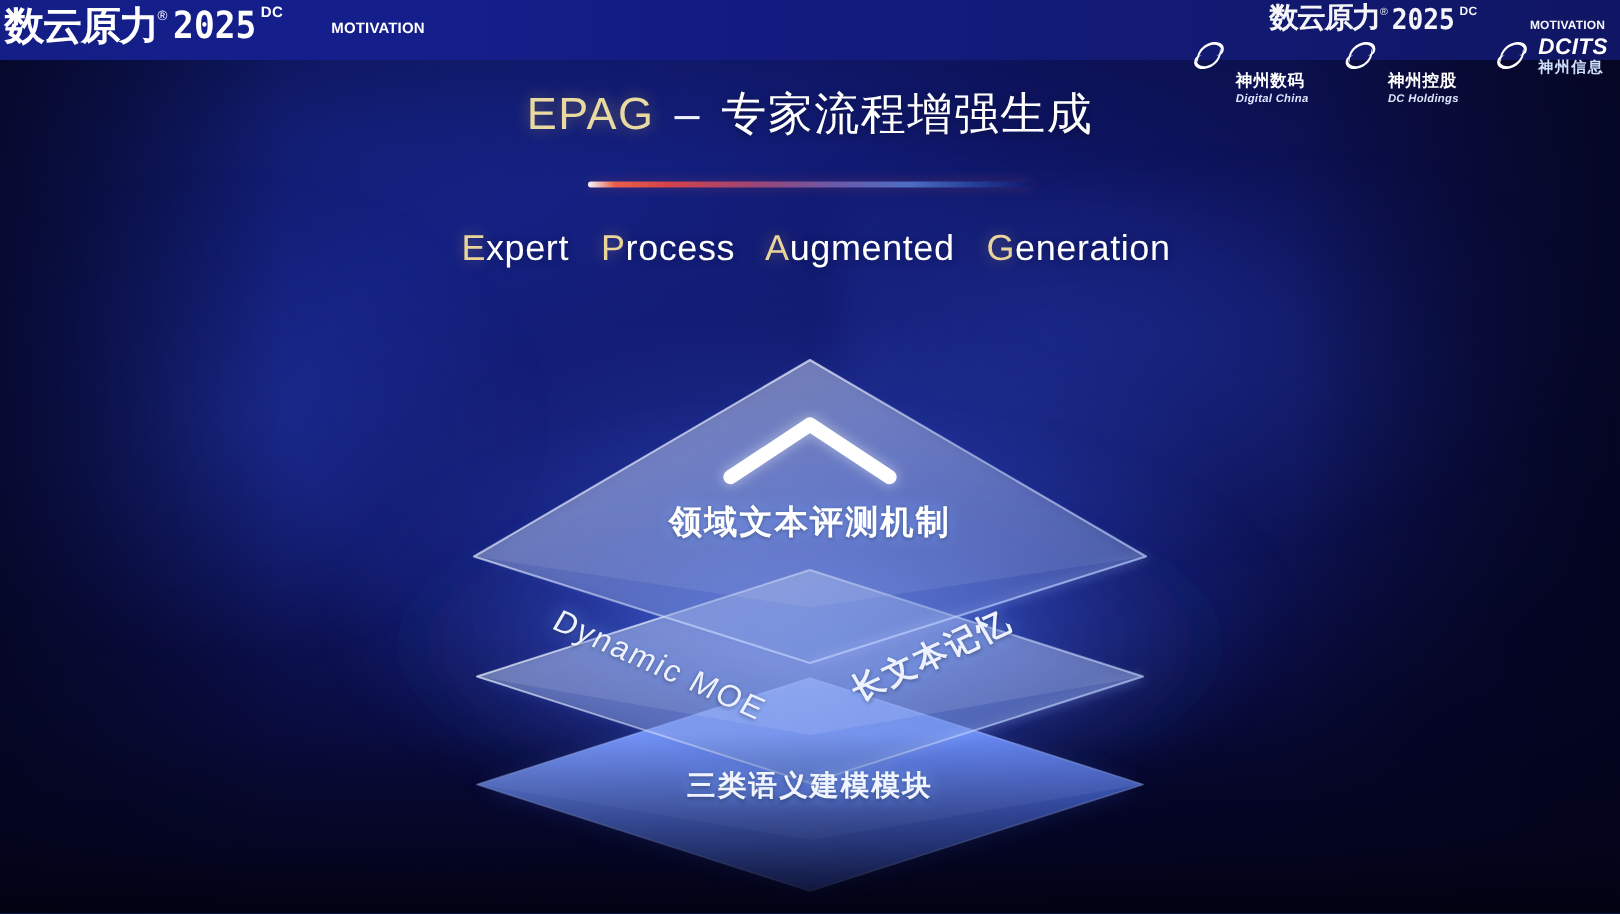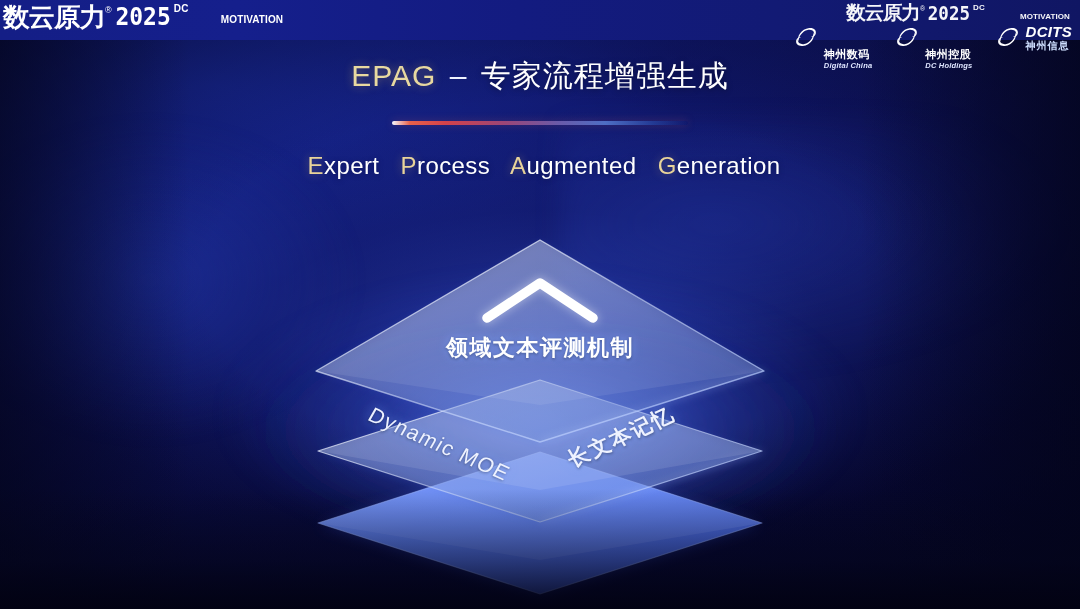--- a/index.html
+++ b/index.html
@@ -497,20 +497,21 @@
       </g>
 
       <path d="M764 371 L540 442" stroke="#b9cdff" stroke-width="2.2" opacity="0.5" filter="url(#fSoft2)"></path>
       <path d="M762 451 L540 522" stroke="#b9cdff" stroke-width="2.2" opacity="0.5" filter="url(#fSoft2)"></path>
     </svg>
   </div>
 
   <div class="plate-label label-top">领域文本评测机制</div>
   <div class="plate-label label-moe">Dynamic MOE</div>
   <div class="plate-label label-mem">长文本记忆</div>
+  <div class="plate-label label-bottom">三类语义建模模块</div>
 
   <div class="edge-dark-bottom"></div>
 
   <div class="footer-logo brand-logo" style="position:absolute; left:auto;">
     <span class="brand-cn">数云原力</span>
     <span class="brand-reg">®</span>
     <span class="brand-year">2025</span>
     <span class="brand-dc-wrap">
       <span class="brand-dc">DC</span>
       <span class="brand-motivation">MOTIVATION</span>

